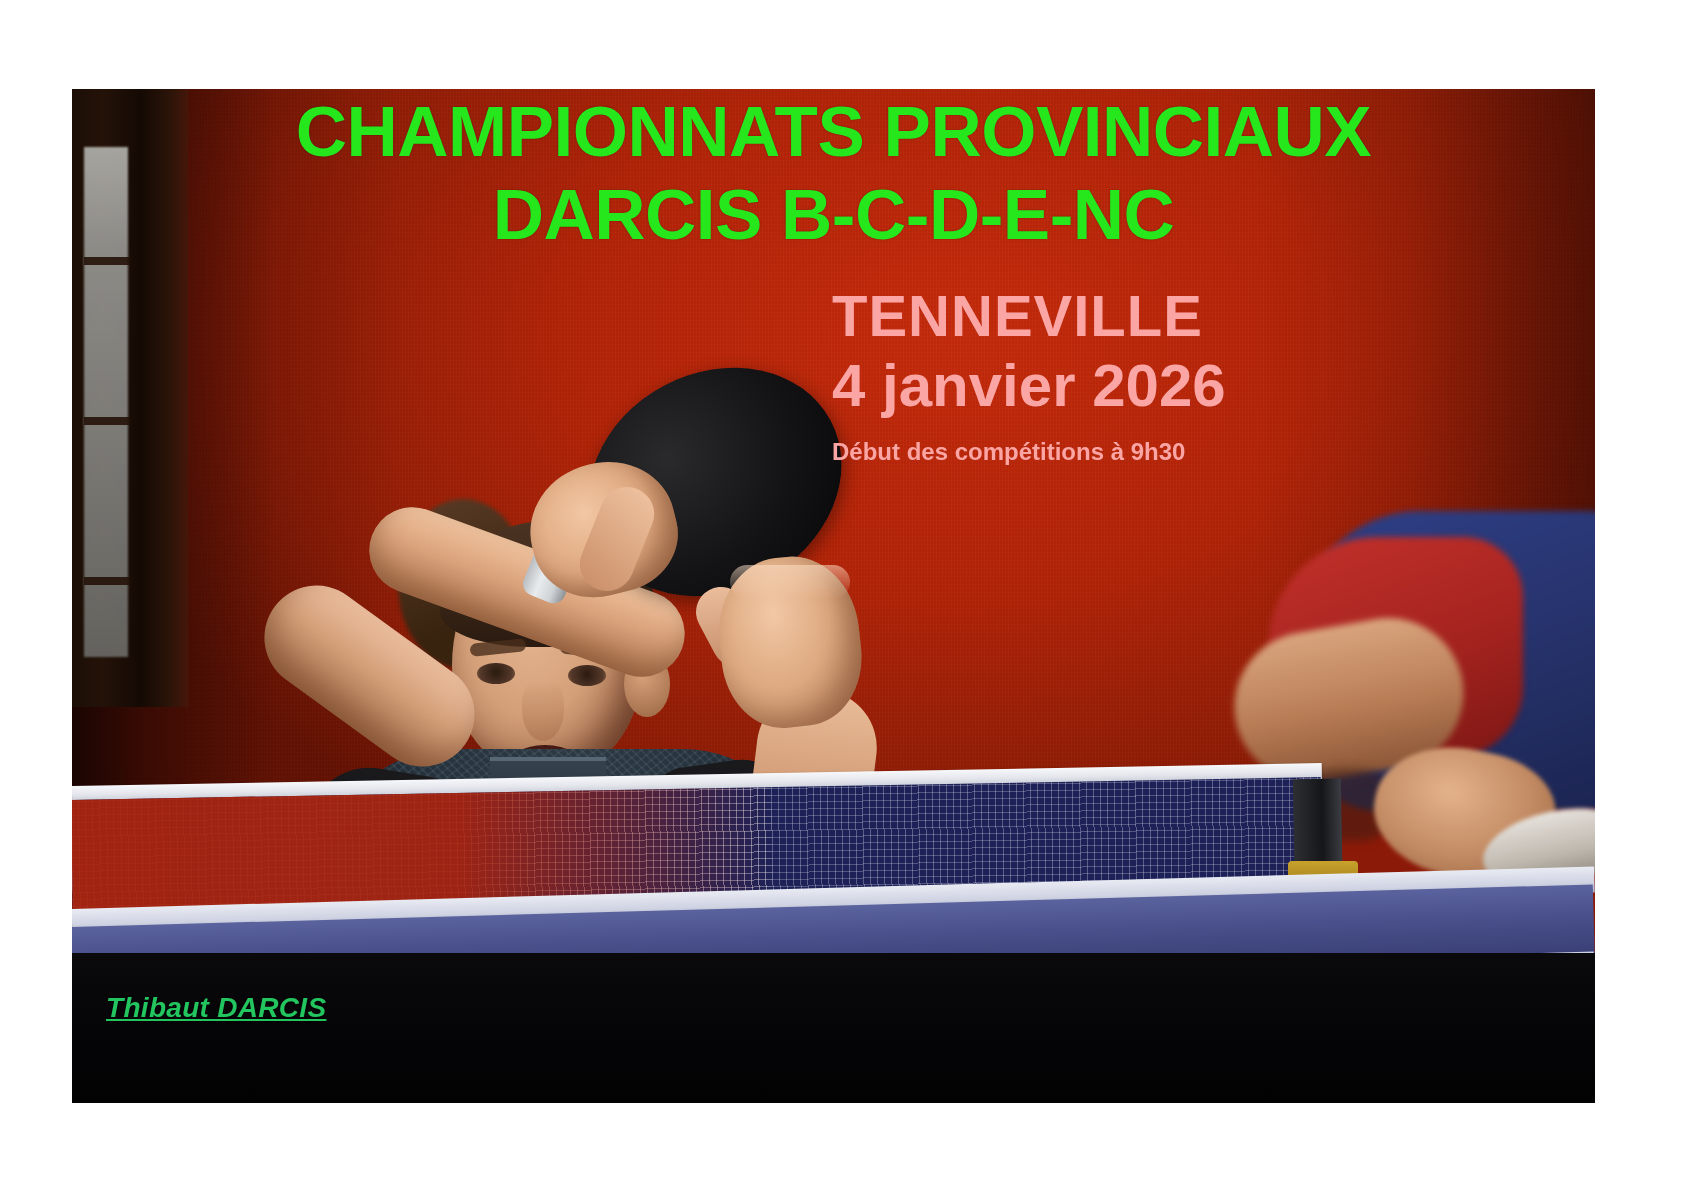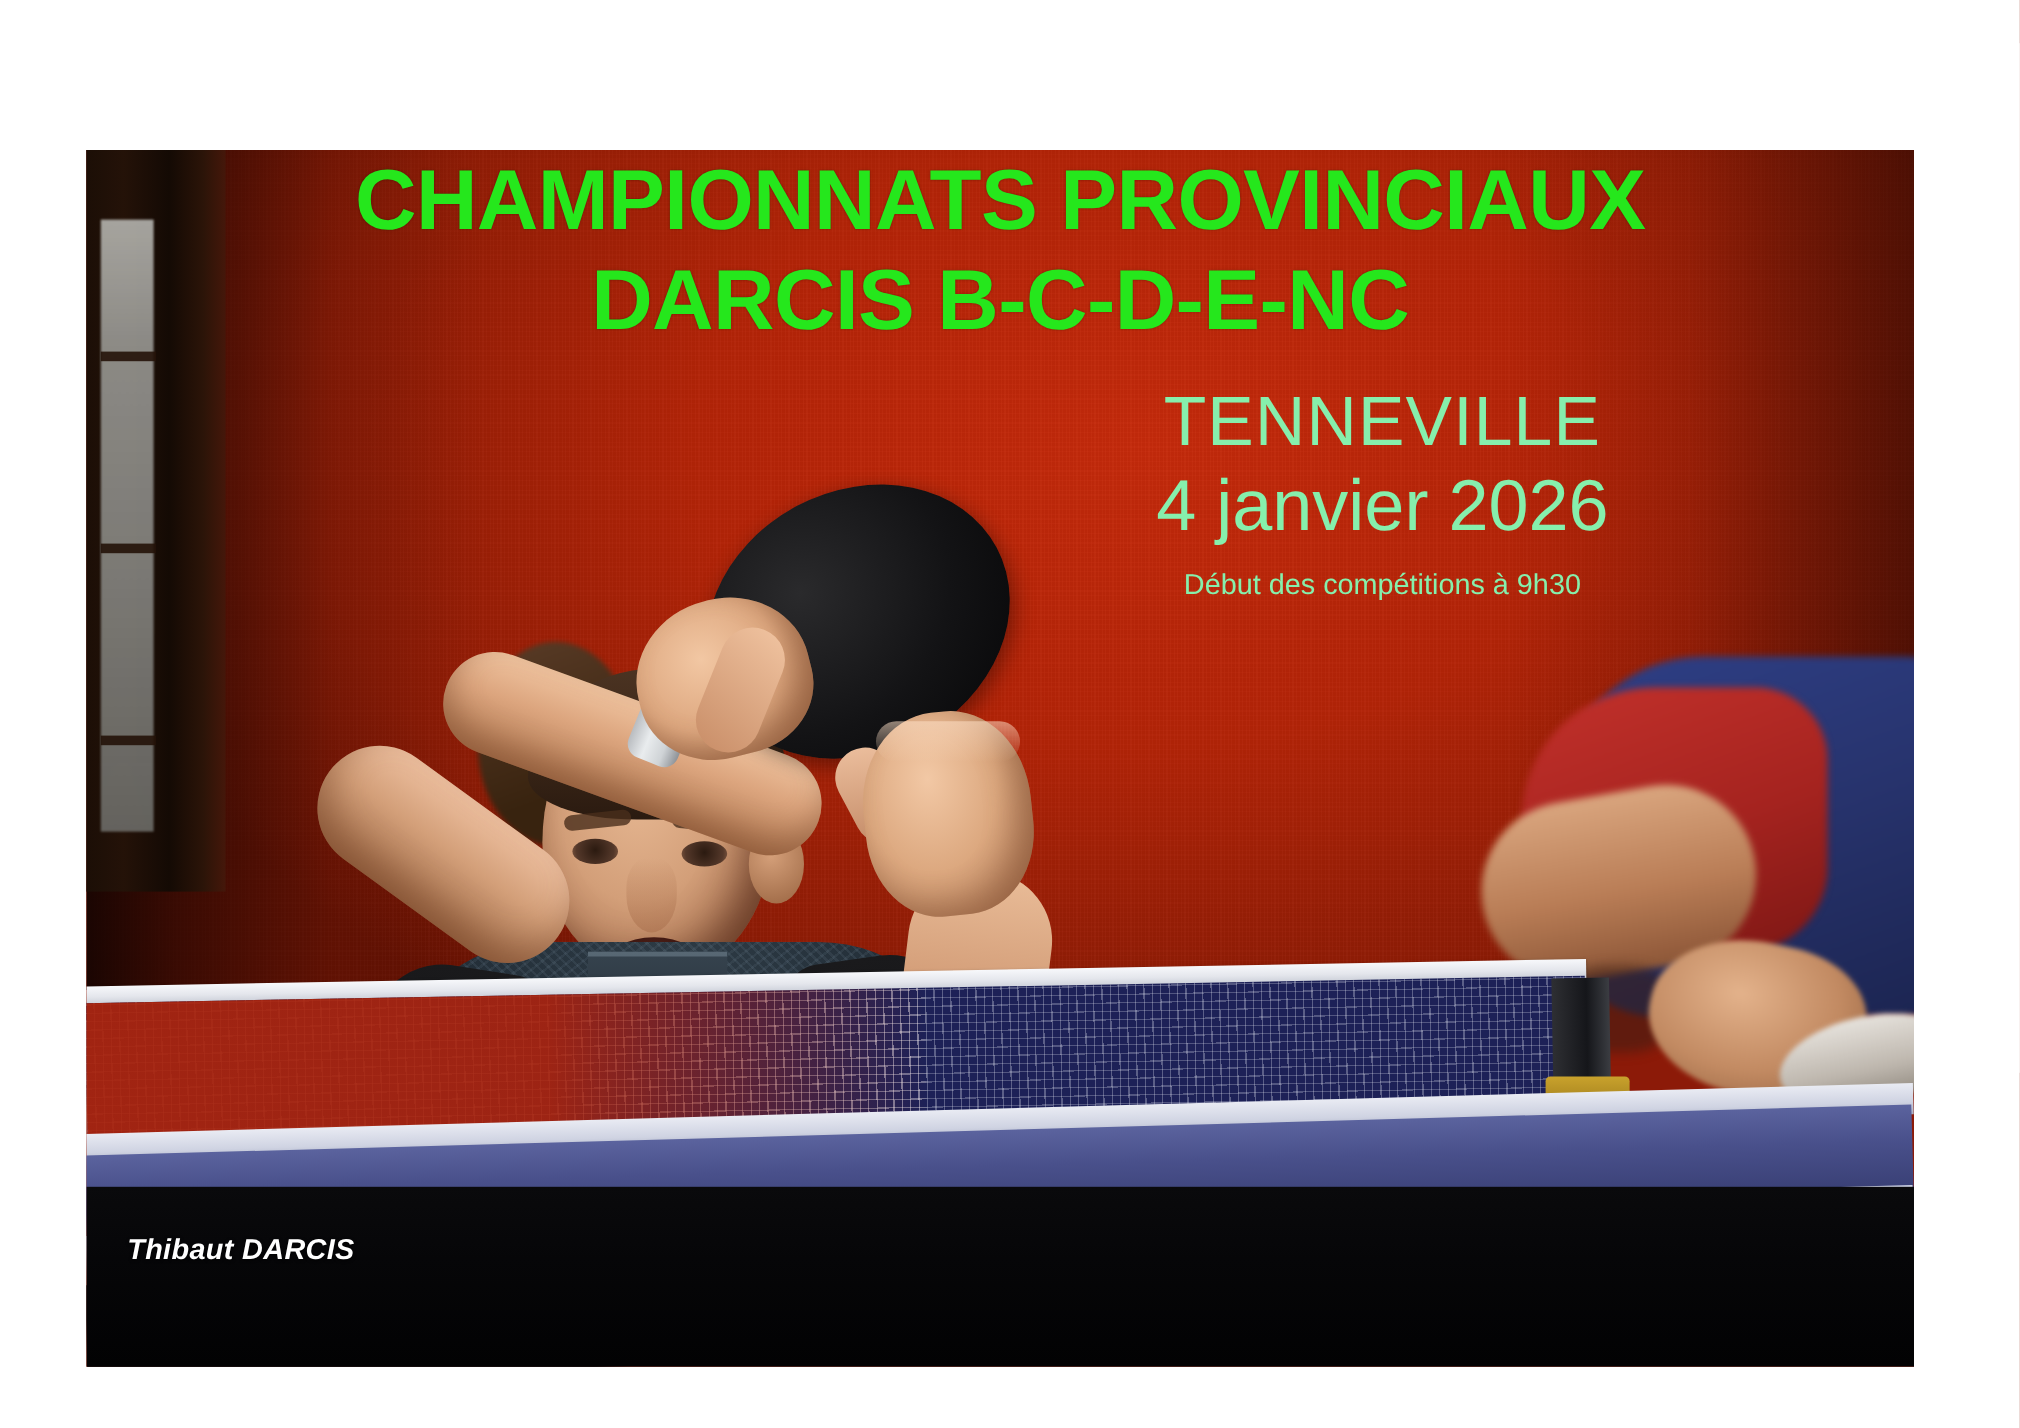--- a/index.html
+++ b/index.html
@@ -14,21 +14,20 @@
     font-family: "Liberation Sans", sans-serif;
   }
 
   
   #poster {
     position: absolute;
     left: 0; top: 0;
     width: 1683px;
     height: 858px;
     background: #ffffff;
-    margin-top: 36px;
   }
 
   
   #photo {
     position: absolute;
     left: 72px;
     top: 89px;
     width: 1523px;
     height: 1014px;
     overflow: hidden;
@@ -115,24 +114,23 @@
     width: 100%;
     font-size: 71px;
   }
 
   
   .info-block {
     position: absolute;
     left: 760px;
     top: 197px;
     width: 640px;
-    text-align: center;
-    color: #86efac;
+    color: #fca5a5;
     font-family: "Liberation Sans", sans-serif;
-    font-weight: normal;
+    font-weight: bold;
     pointer-events: none;
   }
   #venue {
     font-size: 58px;
     line-height: 1.05;
     letter-spacing: 1px;
   }
   #eventdate {
     font-size: 60px;
     line-height: 1.15;
@@ -541,27 +539,28 @@
     left: 0; bottom: 0;
     width: 100%; height: 150px;
     background: linear-gradient(180deg, #0a0a0c 0%, #060608 40%, #020203 100%);
   }
 
   
   #credit-left {
     position: absolute;
     left: 34px;
     top: 903px;
-    color: #ffffff;
+    color: #22c55e;
     font-family: "Liberation Sans", sans-serif;
     font-style: italic;
     font-weight: bold;
-    font-size: 24px;
+    font-size: 28px;
     letter-spacing: .3px;
     text-shadow: 0 1px 3px rgba(0,0,0,.9);
+    text-decoration: underline;
   }
   #credit-right {
     position: absolute;
     right: 22px;
     top: 898px;
     color: #f2f2f2;
     font-family: "Liberation Serif", serif;
     font-style: italic;
     font-size: 31px;
     letter-spacing: .4px;

